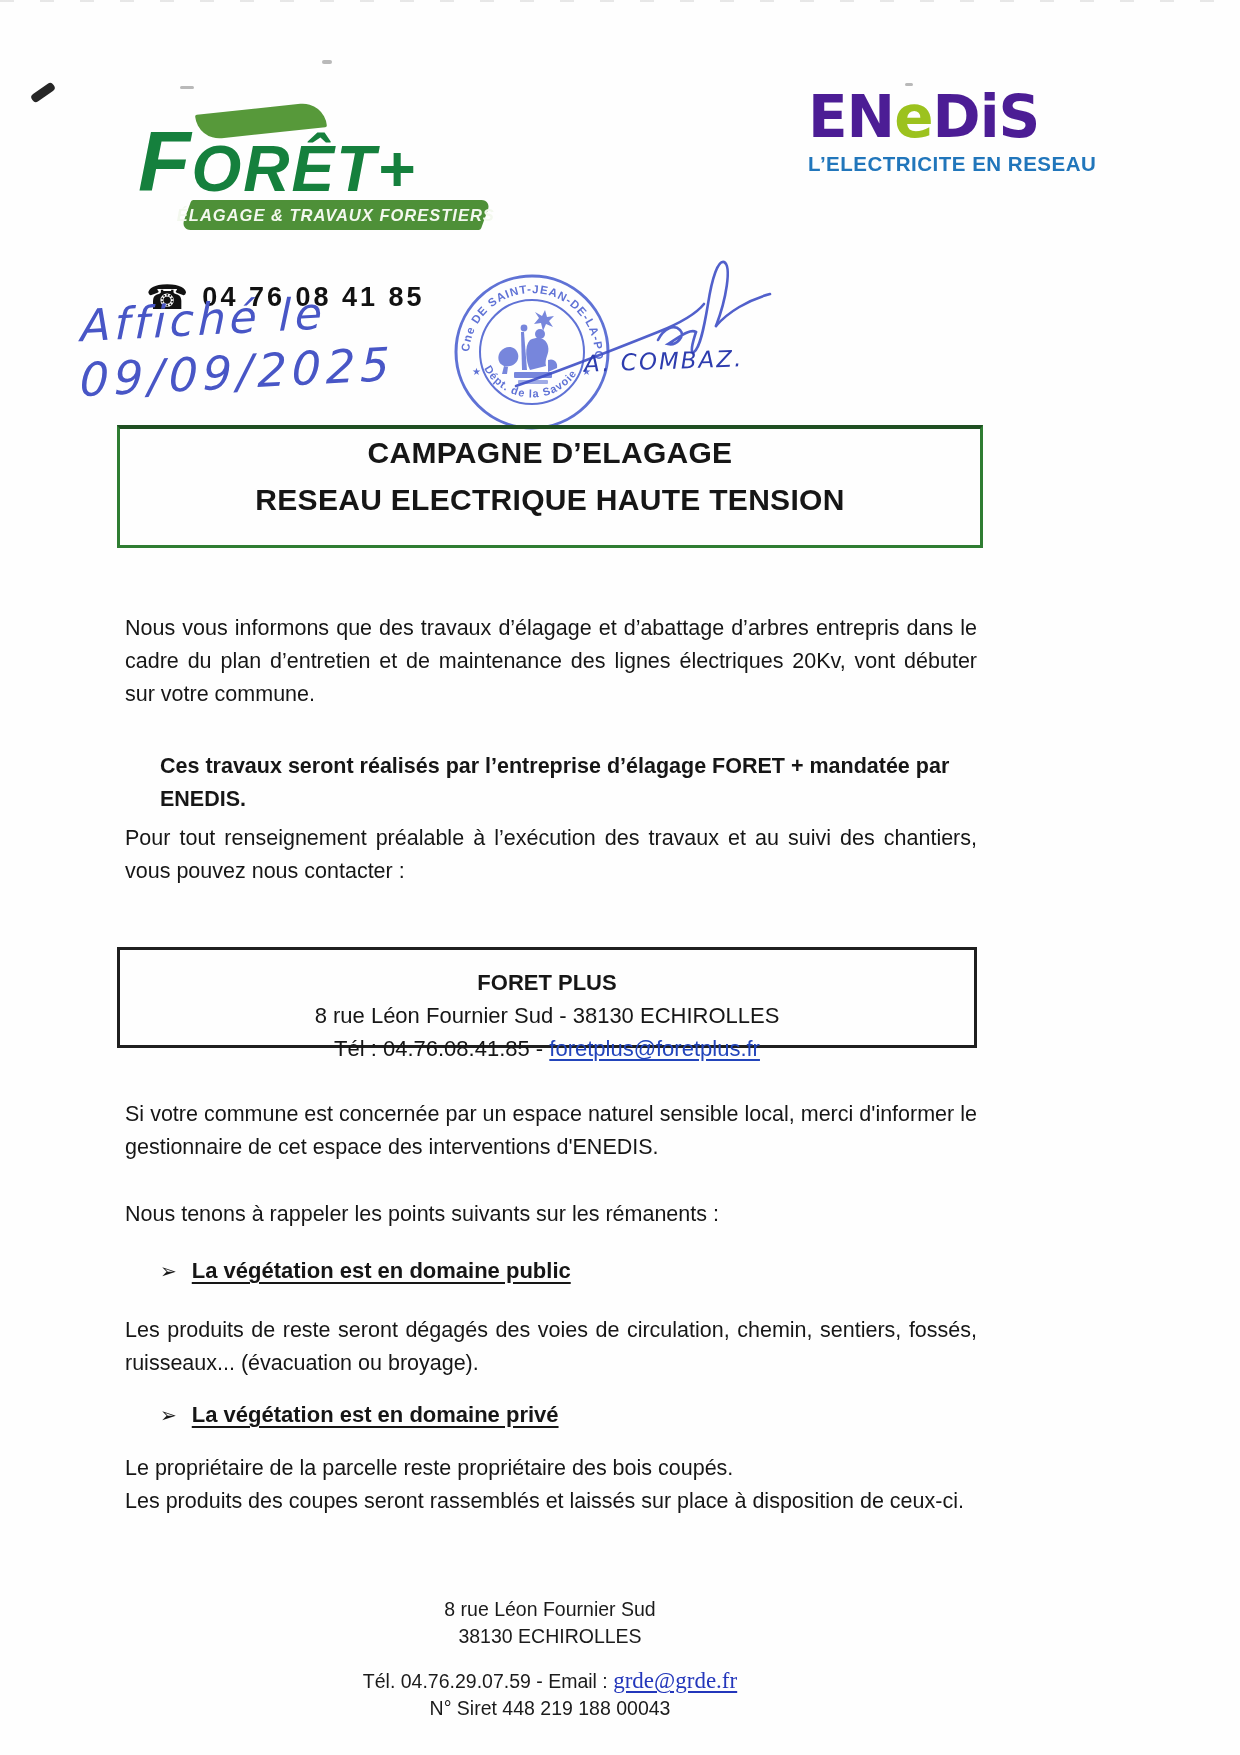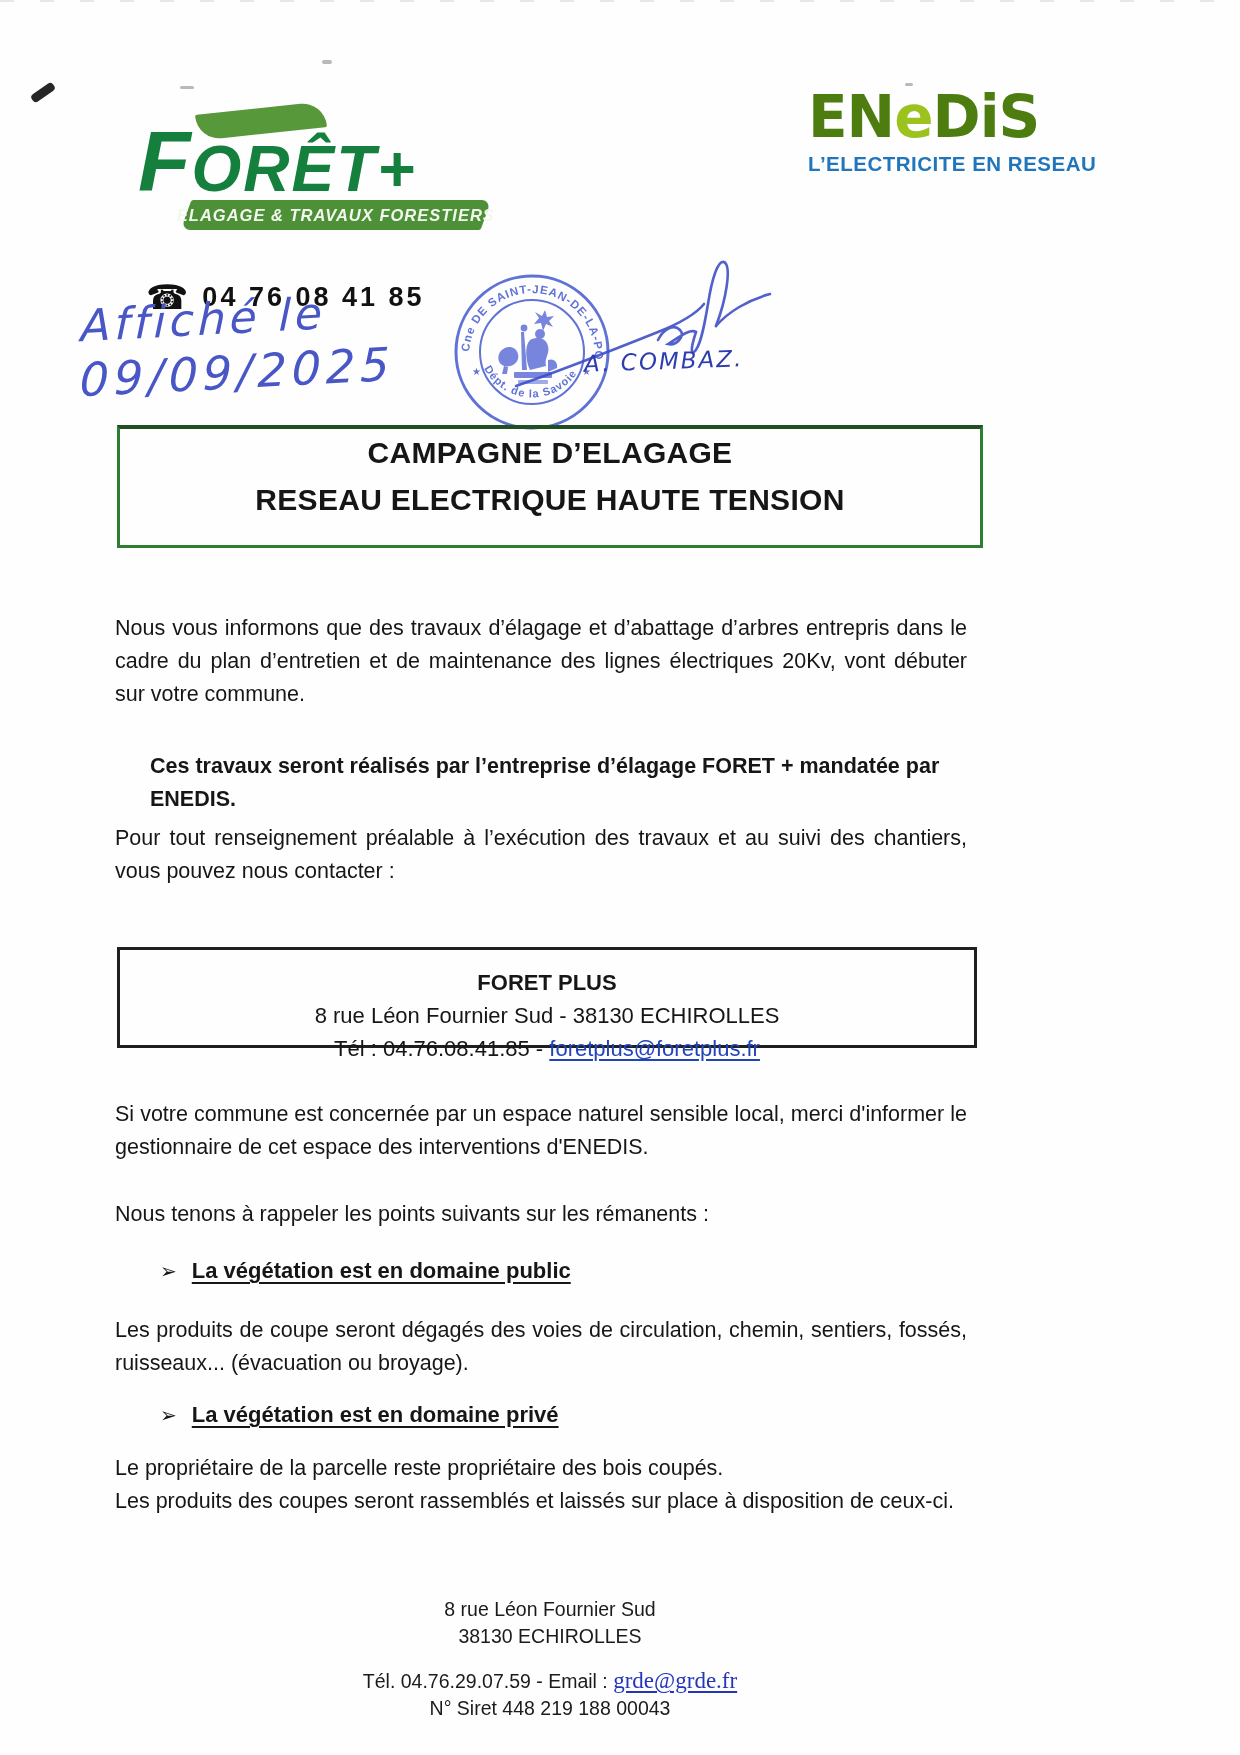--- a/index.html
+++ b/index.html
@@ -26,21 +26,21 @@
   .foret-banner{position:absolute;left:48px;top:92px;width:300px;height:30px;
     background:#4e9038;transform:skewX(-20deg);border-radius:2px 10px 2px 10px;
     display:flex;align-items:center;justify-content:center;}
   .foret-banner span{transform:skewX(20deg);font-style:italic;font-weight:700;
     color:#f3f8ee;font-size:16.5px;letter-spacing:1px;white-space:nowrap;}
 
   
   .enedis{position:absolute;left:808px;top:88px;width:340px;}
   .enedis-word{font-weight:900;font-size:58px;line-height:58px;letter-spacing:-1px;
     font-family:"DejaVu Sans",sans-serif;white-space:nowrap;}
-  .enedis-blue{color:#4d7c0f;}
+  .enedis-blue{color:#4c1d95;}
   .enedis-green{color:#9cc21e;}
   .enedis-tag{margin-top:6px;font-weight:800;font-size:20.5px;color:#2176bb;
     letter-spacing:.5px;white-space:nowrap;}
 
   
   .savoie{position:absolute;left:806px;top:222px;width:330px;height:112px;
     border-left:4px solid #2277bd;padding-left:22px;color:#1d3547;
     font-family:"DejaVu Sans",sans-serif;}
   .savoie .region{font-size:33px;font-weight:800;letter-spacing:3px;margin-top:2px;}
   .savoie .depart{font-size:25px;font-weight:700;letter-spacing:1px;margin-top:14px;}
@@ -67,21 +67,21 @@
     letter-spacing:2px;transform:rotate(-2deg);}
 
   
   .title-box{position:absolute;left:117px;top:425px;width:866px;height:123px;
     border:3px solid #2f7d32;border-top:4px solid #1f4f22;box-sizing:border-box;
     text-align:center;}
   .title-box .t1,.title-box .t2{font-weight:700;font-size:30px;line-height:47px;
     color:#161616;letter-spacing:.3px;}
 
   
-  .para{position:absolute;left:115px;width:852px;font-size:21.5px;line-height:33px;color:#161616;}
+  .para{position:absolute;left:125px;width:852px;font-size:21.5px;line-height:33px;color:#161616;}
   .just{text-align:justify;}
   .p1{top:612px;}
   .p2{top:750px;font-weight:700;padding-left:35px;width:830px;}
   .p3{top:822px;}
   .p4{top:1098px;}
   .p5{top:1198px;}
   .p6{top:1314px;}
   .p7{top:1452px;width:1000px;}
 
   .bullet{position:absolute;left:160px;display:flex;align-items:baseline;gap:15px;}
@@ -198,21 +198,21 @@
   </div>
 
   <div class="para p4 just">Si votre commune est concernée par un espace naturel sensible local, merci d'informer le gestionnaire de cet espace des interventions d'ENEDIS.</div>
   <div class="para p5">Nous tenons à rappeler les points suivants sur les rémanents :</div>
 
   <div class="bullet b1">
     <span class="glyph">➢</span>
     <span class="btxt">La végétation est en domaine public</span>
   </div>
 
-  <div class="para p6 just">Les produits de coupe seront dégagés des voies de circulation, chemin, sentiers, fossés, ruisseaux... (évacuation ou broyage).</div>
+  <div class="para p6 just">Les produits de reste seront dégagés des voies de circulation, chemin, sentiers, fossés, ruisseaux... (évacuation ou broyage).</div>
 
   <div class="bullet b2">
     <span class="glyph">➢</span>
     <span class="btxt">La végétation est en domaine privé</span>
   </div>
 
   <div class="para p7">
     <div>Le propriétaire de la parcelle reste propriétaire des bois coupés.</div>
     <div>Les produits des coupes seront rassemblés et laissés sur place à disposition de ceux-ci.</div>
   </div>

